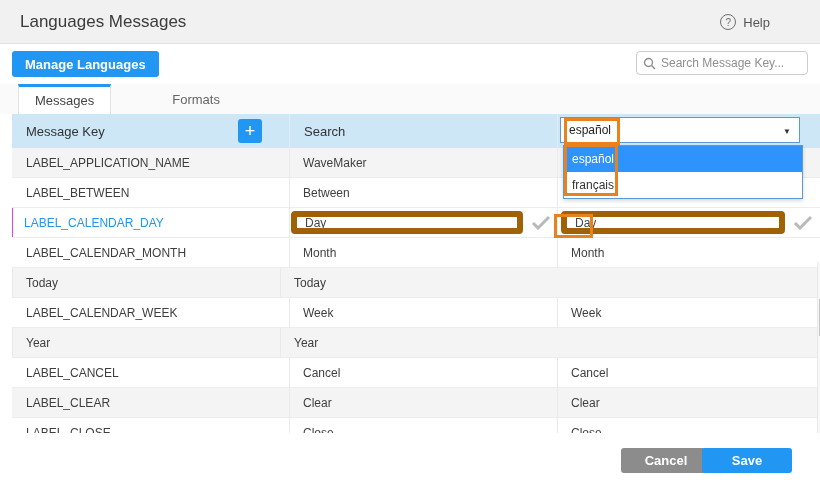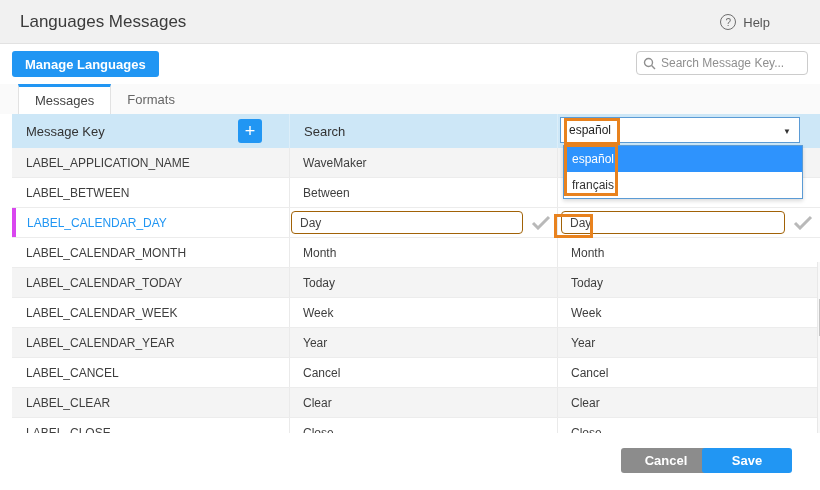--- a/index.html
+++ b/index.html
@@ -21,43 +21,43 @@
   .btn-manage { position:absolute; left:12px; top:7px; height:26px; padding:0 13px;
     background:#2196f3; border:none; border-radius:3px; color:#fff; font-size:13px; font-weight:bold;
     font-family:"Liberation Sans",sans-serif; cursor:pointer; }
   .search-box { position:absolute; right:12px; top:7px; width:172px; height:24px;
     border:1px solid #ccc; border-radius:4px; background:#fff; display:flex; align-items:center; padding:0 6px; }
   .search-box svg { flex:0 0 auto; }
   .search-box input { border:none; outline:none; width:100%; margin-left:5px; font-size:12px;
     color:#1d4ed8; font-family:"Liberation Sans",sans-serif; background:transparent; }
   .search-box input::placeholder { color:#8f8f8f; }
   
-  .tabbar { position:absolute; left:0; top:84px; width:820px; height:30px; background:#fafafa; display:flex; }
+  .tabbar { position:absolute; left:0; top:84px; width:820px; height:30px; background:#fafafa; display:flex;gap:45px; }
   .tab { height:30px; display:flex; align-items:center; padding:0 16px; font-size:13px; color:#666; cursor:pointer; }
   .tab.active { margin-left:18px; background:#fff; color:#444;
     border-top:3px solid #2196f3; border-left:1px solid #e2e2e2; border-right:1px solid #e2e2e2; }
   
   .table-wrap { position:absolute; left:0; top:114px; width:820px; height:319px; overflow:hidden; background:#fff;margin-left:12px; }
   .thead { height:34px; background:#cde7f7; display:flex; align-items:center; }
   .th { font-size:13px; color:#333; display:flex; align-items:center; height:100%; }
   .th.c1 { width:277px; padding-left:14px; }
   .th.c2 { width:268px; padding-left:14px; border-left:1px solid #dceef9; }
   .th.c3 { flex:1; border-left:1px solid #dceef9; }
   .btn-plus { position:absolute; left:238px; top:5px; width:24px; height:24px; background:#2196f3;
     border:none; border-radius:3px; color:#fff; font-size:18px; line-height:22px; cursor:pointer;
     display:flex; align-items:center; justify-content:center; font-family:"Liberation Sans",sans-serif; }
   .trow { display:flex; height:30px; border-bottom:1px solid #ececec; background:#fff; cursor:pointer; }
   .trow.odd { background:#f4f4f4; }
   .trow.selected { background:#fff; }
   .cell { display:flex; align-items:center; font-size:12px; color:#3e3e3e; height:100%; overflow:hidden; white-space:nowrap; }
   .cell.c1 { width:277px; padding-left:14px; }
-  .trow.selected .cell.c1 { border-left:4px solid #d946ef; padding-left:11px; color:#2196f3; }
+  .trow.selected .cell.c1 { border-left:1px solid #d946ef; padding-left:11px; color:#2196f3; }
   .cell.c2 { width:268px; padding-left:13px; border-left:1px solid #eaeaea; }
   .cell.c3 { flex:1; padding-left:13px; border-left:1px solid #eaeaea; }
-  .cell input.edit { width:232px; height:23px; border:1px solid #a16207; border-radius:4px;
+  .cell input.edit { width:232px; height:23px; border:6px solid #a16207; border-radius:4px;
     padding:0 8px; font-size:12px; color:#444; font-family:"Liberation Sans",sans-serif; outline:none; }
   .cell.c2 input.edit { margin-left:-12px; }
   .cell.c3 input.edit { margin-left:-10px; width:224px; }
   .check { margin-left:8px; display:flex; align-items:center; }
   
   .lang-select { position:absolute; left:560px; top:117px; width:240px; height:26px; background:#fff;
     border:1px solid #5b9bd5; display:flex; align-items:center; font-size:12px; color:#222;
     padding-left:8px; cursor:pointer; z-index:25; }
   .lang-select .arrow { position:absolute; right:8px; top:9px; font-size:8px; color:#333; }
   .lang-dropdown { position:absolute; left:563px; top:145px; width:240px; background:#fff;
@@ -144,31 +144,29 @@
             </svg>
           </span>
         </div>
       </div>
       <div class="trow even">
         <div class="cell c1">LABEL_CALENDAR_MONTH</div>
         <div class="cell c2">Month</div>
         <div class="cell c3">Month</div>
       </div>
       <div class="trow odd">
-        <div class="cell c1">LABEL_CALENDAR_TODAY</div>
         <div class="cell c2">Today</div>
         <div class="cell c3">Today</div>
       </div>
       <div class="trow even">
         <div class="cell c1">LABEL_CALENDAR_WEEK</div>
         <div class="cell c2">Week</div>
         <div class="cell c3">Week</div>
       </div>
       <div class="trow odd">
-        <div class="cell c1">LABEL_CALENDAR_YEAR</div>
         <div class="cell c2">Year</div>
         <div class="cell c3">Year</div>
       </div>
       <div class="trow even">
         <div class="cell c1">LABEL_CANCEL</div>
         <div class="cell c2">Cancel</div>
         <div class="cell c3">Cancel</div>
       </div>
       <div class="trow odd">
         <div class="cell c1">LABEL_CLEAR</div>

